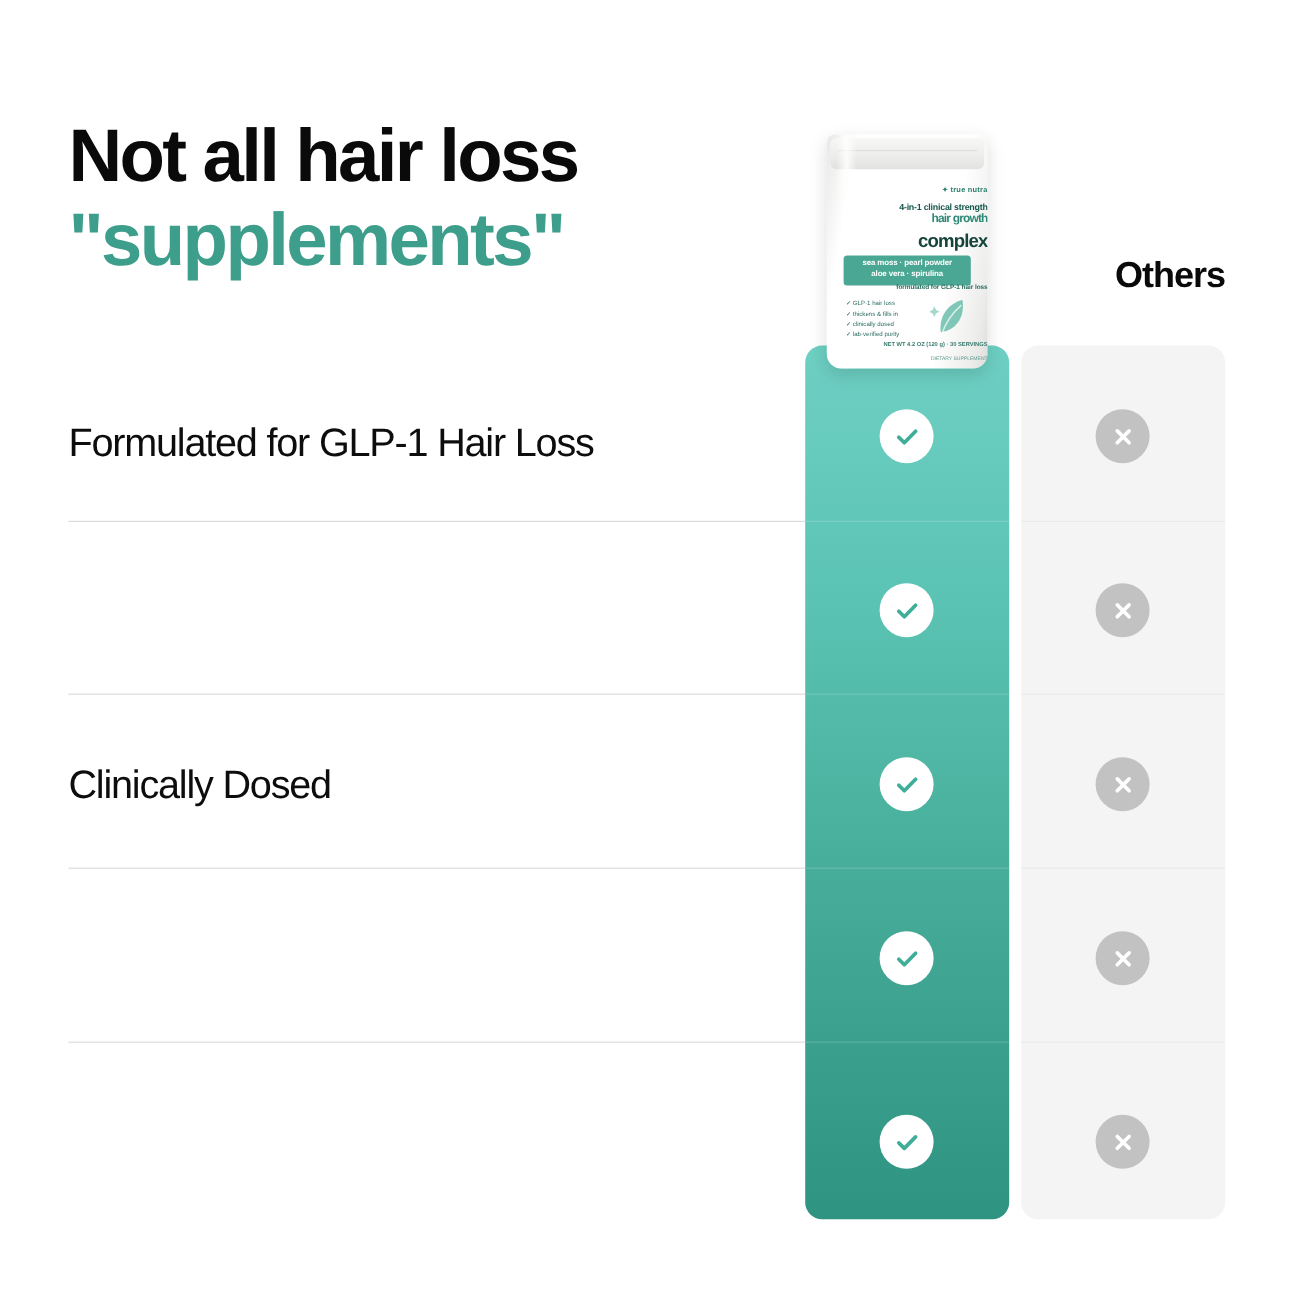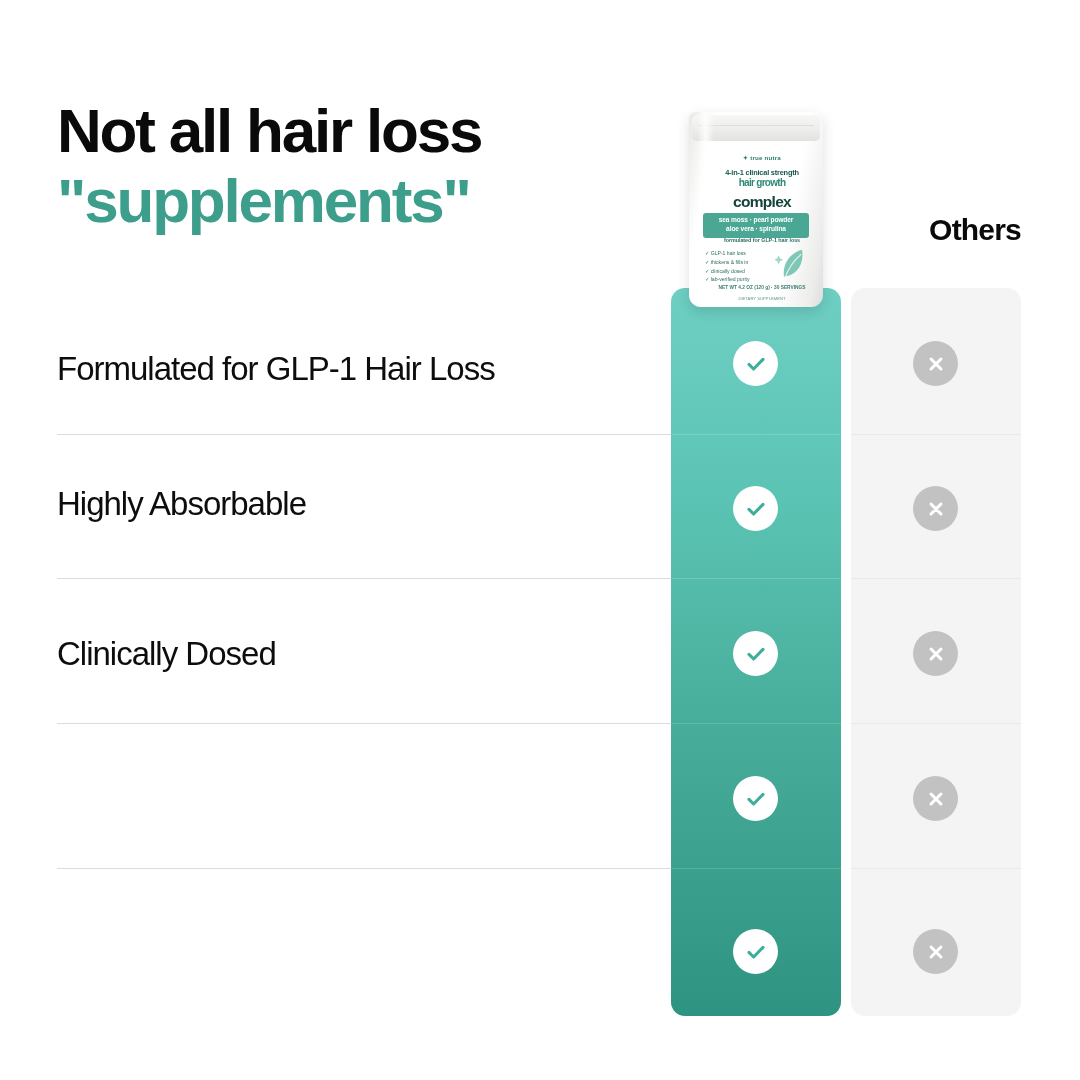--- a/index.html
+++ b/index.html
@@ -152,21 +152,21 @@
   }
   .pouch-shine {
     position: absolute;
     left: 8px; top: 0; width: 17px; height: 100%;
     background: linear-gradient(90deg, rgba(255,255,255,0) 0%, rgba(255,255,255,0.85) 50%, rgba(255,255,255,0) 100%);
   }
 
   .pl {
     position: absolute;
     left: 12px; right: 0;
-    text-align: center;
+    text-align: right;
     color: #1f6b5d;
   }
   .pl-brand {
     top: 42px;
     font-size: 6.2px;
     font-weight: 700;
     letter-spacing: 0.2px;
     color: #2a7d6c;
   }
   .pl-brand .leaf { font-size: 6px; }
@@ -281,21 +281,20 @@
     <svg width="24" height="24" viewBox="0 0 24 24" aria-hidden="true">
       <path d="M5 12.4 L9.6 17 L19 7.4" fill="none" stroke="#3fae99" stroke-width="3.1" stroke-linecap="round" stroke-linejoin="round"></path>
     </svg>
   </div>
   <div class="badge badge-no" style="left:913px; top:341px;">
     <svg width="22" height="22" viewBox="0 0 24 24" aria-hidden="true">
       <path d="M6.6 6.6 L17.4 17.4 M17.4 6.6 L6.6 17.4" fill="none" stroke="#ffffff" stroke-width="3.3" stroke-linecap="round"></path>
     </svg>
   </div>
 
-  <div class="row-label" style="top:485px;">Highly Absorbable</div>
   <div class="badge badge-yes" style="left:733px; top:486px;">
     <svg width="24" height="24" viewBox="0 0 24 24" aria-hidden="true">
       <path d="M5 12.4 L9.6 17 L19 7.4" fill="none" stroke="#3fae99" stroke-width="3.1" stroke-linecap="round" stroke-linejoin="round"></path>
     </svg>
   </div>
   <div class="badge badge-no" style="left:913px; top:486px;">
     <svg width="22" height="22" viewBox="0 0 24 24" aria-hidden="true">
       <path d="M6.6 6.6 L17.4 17.4 M17.4 6.6 L6.6 17.4" fill="none" stroke="#ffffff" stroke-width="3.3" stroke-linecap="round"></path>
     </svg>
   </div>

